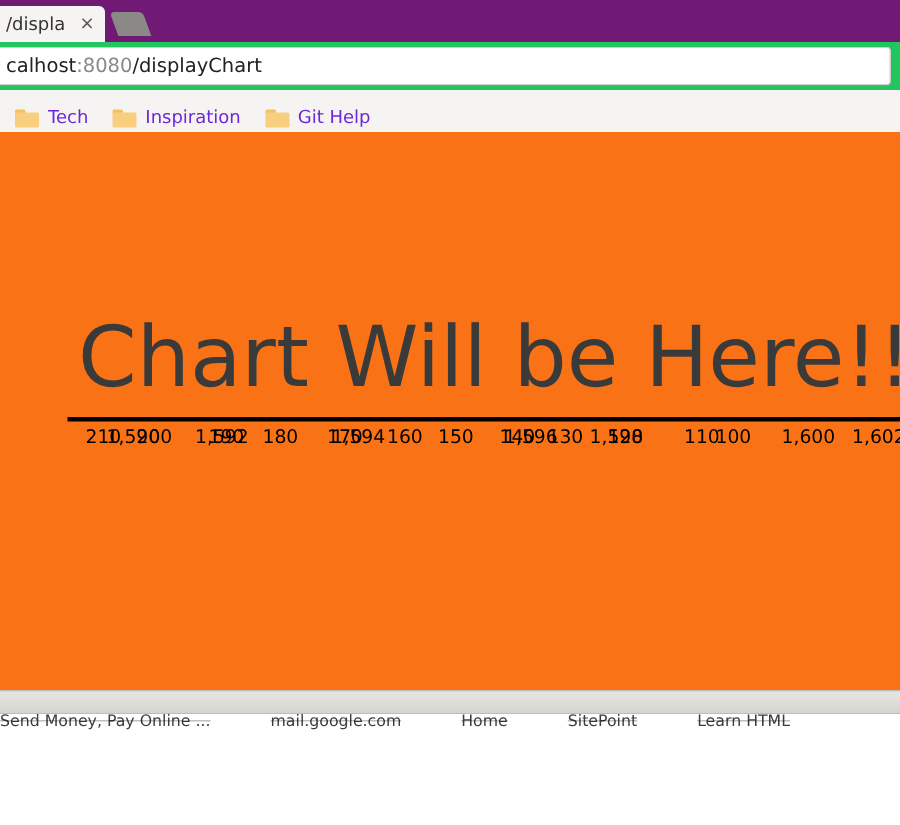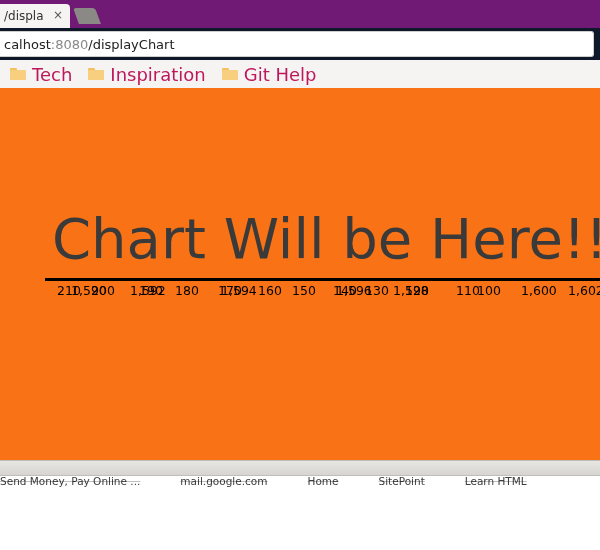--- a/index.html
+++ b/index.html
@@ -5,29 +5,29 @@
   html,body{margin:0;padding:0;font-family:"DejaVu Sans","Liberation Sans",Arial,sans-serif;background:#fff;overflow:hidden}
   #viewport{position:relative;width:600px;height:550px;background:#fff}
 
   
   #tabstrip{position:absolute;left:0;top:0;width:100%;height:28px;background:#701a75}
   .tab{position:absolute;left:-18px;top:4px;width:88px;height:24px;background:#f5f4f2;border-top-left-radius:4px;border-top-right-radius:4px;display:flex;align-items:center;padding:0 6px 0 22px;box-sizing:border-box;font-size:12px;color:#333;white-space:nowrap;overflow:hidden}
   .tab .tabclose{position:absolute;right:6px;top:5px;width:12px;height:12px;display:flex;align-items:center;justify-content:center;font-size:12px;color:#555;cursor:pointer}
   .newtab{position:absolute;left:76px;top:8px;width:22px;height:16px;background:#8a8985;border-radius:3px 3px 0 0;transform:skewX(20deg)}
 
   
-  #addrrow{position:absolute;left:0;top:28px;width:100%;height:32px;background:#0f172a;border-bottom:1px solid #d9d8d4;display:flex;align-items:center}
+  #addrrow{position:absolute;left:0;top:28px;width:100%;height:32px;background:#22c55e;border-bottom:1px solid #d9d8d4;display:flex;align-items:center}
   #omnibox{flex:1;height:24px;margin:0 6px 0 0;border:1px solid #cfcec9;border-left:none;border-radius:0 3px 3px 0;background:#fff;display:flex;align-items:center;padding-left:4px;font-size:13px;color:#222;white-space:nowrap;overflow:hidden}
   #omnibox .host{color:#222}
   #omnibox .port{color:#888}
   #omnibox .path{color:#222}
 
   
   #bmbar{position:absolute;left:0;top:60px;width:100%;height:28px;background:#f5f4f2;border-bottom:1px solid #d9d8d4;display:flex;align-items:center;padding-left:2px}
-  .bm{display:flex;align-items:center;height:22px;padding:0 8px;font-size:18px;color:#be185d;cursor:pointer;border-radius:3px}
+  .bm{display:flex;align-items:flex-end;height:22px;padding:0 8px;font-size:12px;color:#6d28d9;cursor:pointer;border-radius:3px}
   .foldericon{width:16px;height:12px;margin-right:6px;position:relative}
   .foldericon::before{content:"";position:absolute;left:0;top:0;width:7px;height:3px;background:#f4c062;border-radius:1px 1px 0 0}
   .foldericon::after{content:"";position:absolute;left:0;top:2px;width:16px;height:10px;background:#f7cf7e;border-radius:1px}
 
   
   #page{position:absolute;left:0;top:88px;width:100%;height:372px;background:#f97316;overflow:hidden}
   #headline{position:absolute;left:52px;top:118px;font-size:56px;font-weight:400;color:#3a3a3a;white-space:nowrap;letter-spacing:0}
   
   #axis{position:absolute;left:45px;top:190px;width:640px;height:0;border-top:3px solid #000}
   #ticks{position:absolute;left:45px;top:195px;width:640px;height:20px;white-space:nowrap}

